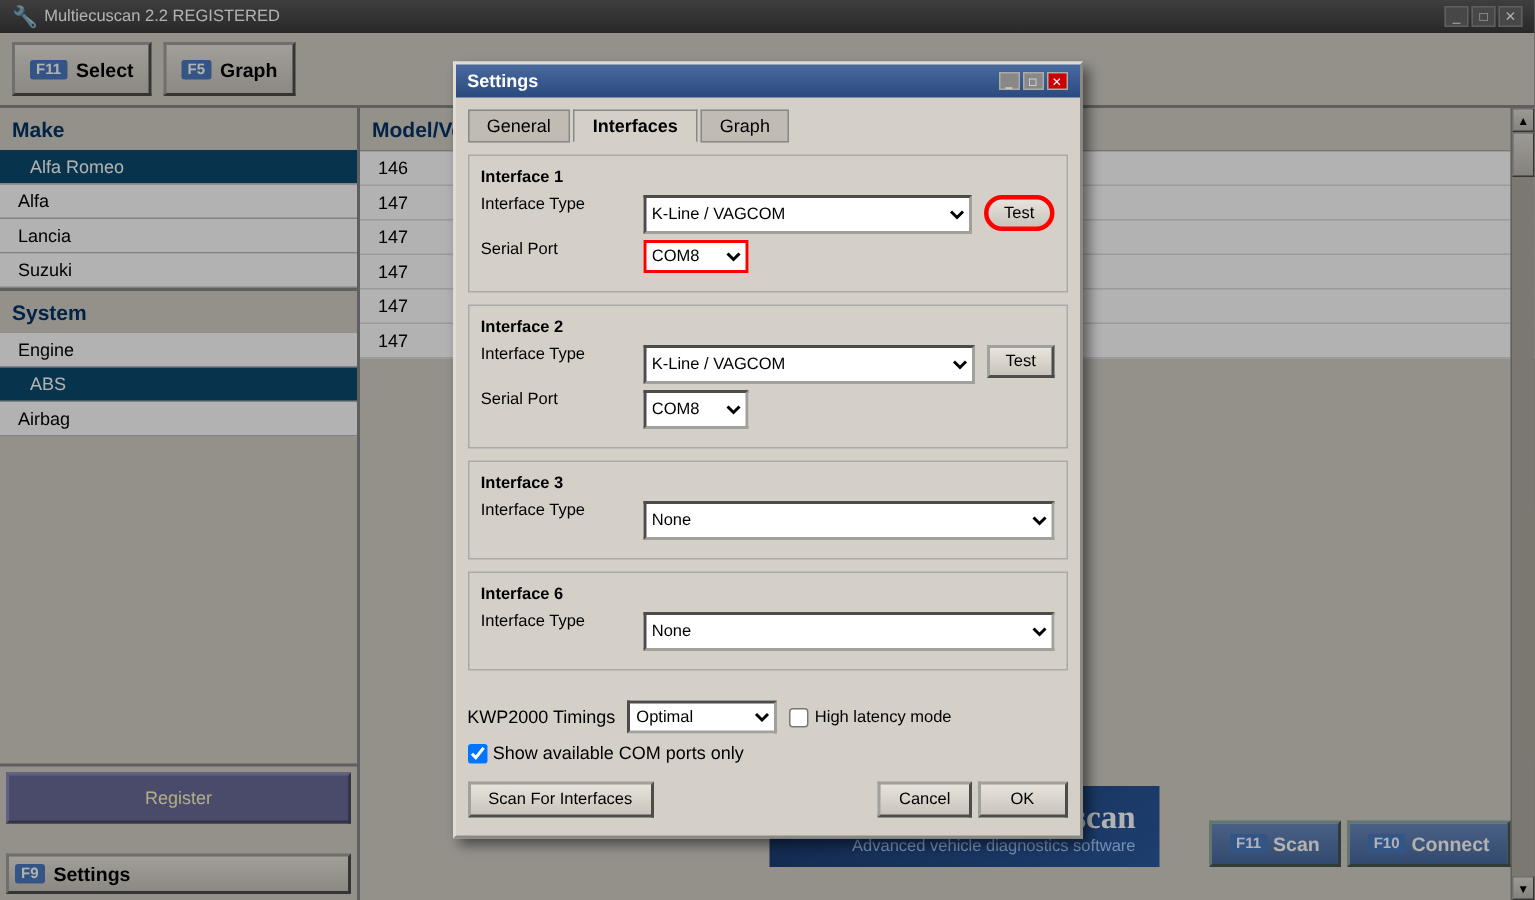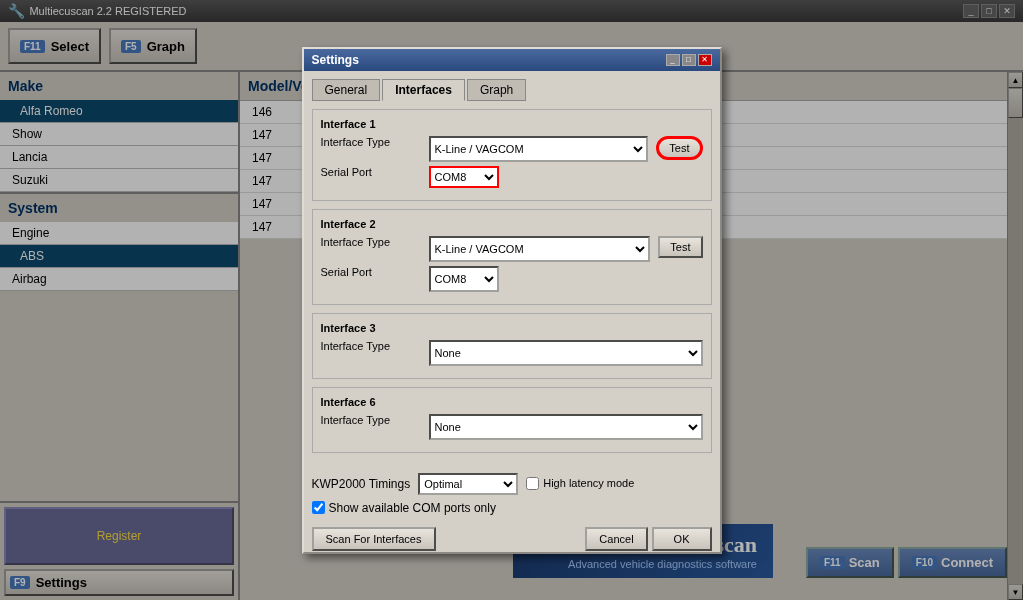--- a/index.html
+++ b/index.html
@@ -19,21 +19,21 @@
     .main { display: flex; height: calc(600px - 72px); }
 
     
     .left-panel { width: 240px; background: #d4d0c8; border-right: 2px solid #888; display: flex; flex-direction: column; }
     .list-item { padding: 4px 12px; cursor: pointer; font-size: 12px; border-bottom: 1px solid #bbb; background: white; }
     .list-item-blue { background: #0c4a6e; color: white; padding: 4px 20px; font-size: 12px; }
     .make-header { background: #d4d0c8; color: #003366; font-weight: bold; font-size: 14px; padding: 6px 8px; }
     .system-header { background: #d4d0c8; color: #003366; font-weight: bold; font-size: 14px; padding: 6px 8px; border-top: 2px solid #888; }
     .scrollbar-list { overflow-y: auto; max-height: 150px; }
     .bottom-panel { padding: 4px; border-top: 2px solid #888; }
-    .register-btn { background: #6a6a9a; color: #fde047; border: 2px outset #8a8aba; width: 100%; padding: 20px; cursor: pointer; font-size: 12px; margin-bottom: 4px; }
+    .register-btn { background: #6a6a9a; color: #fef9c3; border: 2px outset #8a8aba; width: 100%; padding: 8px; cursor: pointer; font-size: 12px; margin-bottom: 20px; }
     .settings-btn { background: linear-gradient(to bottom, #e8e4dc, #c8c4bc); border: 2px outset #a0a09c; width: 100%; padding: 4px; display: flex; align-items: center; gap: 6px; cursor: pointer; font-size: 13px; font-weight: bold; }
 
     
     .right-panel { flex: 1; background: #d4d0c8; position: relative; }
     .model-header { background: #d4d0c8; color: #003366; font-weight: bold; font-size: 14px; padding: 6px 8px; border-bottom: 1px solid #aaa; }
     .right-scrollbar { position: absolute; right: 0; top: 0; bottom: 0; width: 16px; background: #d4d0c8; border-left: 1px solid #888; }
     .scroll-btn { background: linear-gradient(to bottom, #e0dcd4, #c0bcb4); border: 1px outset #a0a09c; height: 16px; display: flex; align-items: center; justify-content: center; cursor: pointer; font-size: 8px; }
     .scroll-track { flex: 1; background: #b0aca4; position: relative; }
     .scroll-thumb { background: linear-gradient(to bottom, #e0dcd4, #c0bcb4); border: 1px outset #a0a09c; height: 30px; width: 100%; }
     .model-list { background: white; margin: 0; padding: 0; }
@@ -64,21 +64,21 @@
     .serial-select { width: 70px; height: 22px; font-size: 11px; border: 2px inset #a0a09c; background: white; border: 2px solid red; }
     
     
     .bottom-form { padding: 4px 8px; }
     .bottom-row { display: flex; align-items: center; gap: 8px; margin-bottom: 6px; }
     .kwp-select { height: 22px; font-size: 11px; border: 2px inset #a0a09c; background: white; width: 100px; }
     .checkbox-label { display: flex; gap: 4px; font-size: 11px; }
     .show-com-row { display: flex; align-items: center; gap: 4px; margin-bottom: 8px; }
     
     
-    .modal-actions { display: flex; justify-content: space-between; align-items: center; padding: 0 8px 1px; }
+    .modal-actions { display: flex; justify-content: space-between; align-items: center; padding: 0 8px 12px; }
     .scan-btn { background: linear-gradient(to bottom, #e8e4dc, #c8c4bc); border: 2px outset #a0a09c; padding: 4px 12px; cursor: pointer; font-size: 11px; }
     .ok-btn { background: linear-gradient(to bottom, #e8e4dc, #c8c4bc); border: 2px outset #a0a09c; padding: 4px 20px; cursor: pointer; font-size: 11px; }
     .cancel-btn { background: linear-gradient(to bottom, #e8e4dc, #c8c4bc); border: 2px outset #a0a09c; padding: 4px 12px; cursor: pointer; font-size: 11px; }
 
     
     .branding { position: absolute; bottom: 22px; right: 0; width: 260px; background: linear-gradient(135deg, #2a4a7f, #1a3a6f); color: white; padding: 8px 12px; text-align: right; }
     .brand-name { font-size: 22px; font-weight: bold; color: white; font-family: serif; }
     .brand-sub { font-size: 11px; color: #aaccff; }
   </style>
 </head>
@@ -104,21 +104,21 @@
     <span>Graph</span>
   </button>
 </div>
 
 <div class="main">
 
   <div class="left-panel">
     <div class="make-header">Make</div>
     <div class="scrollbar-list">
       <div class="list-item list-item-blue">Alfa Romeo</div>
-      <div class="list-item">Show</div>
+      <div class="list-item">Alfa</div>
       <div class="list-item">Lancia</div>
       <div class="list-item">Suzuki</div>
     </div>
     <div class="system-header">System</div>
     <div class="list-item">Engine</div>
     <div class="list-item list-item-blue">ABS</div>
     <div class="list-item">Airbag</div>
     <div style="flex:1;"></div>
     <div class="bottom-panel">
       <button class="register-btn">Register</button>

